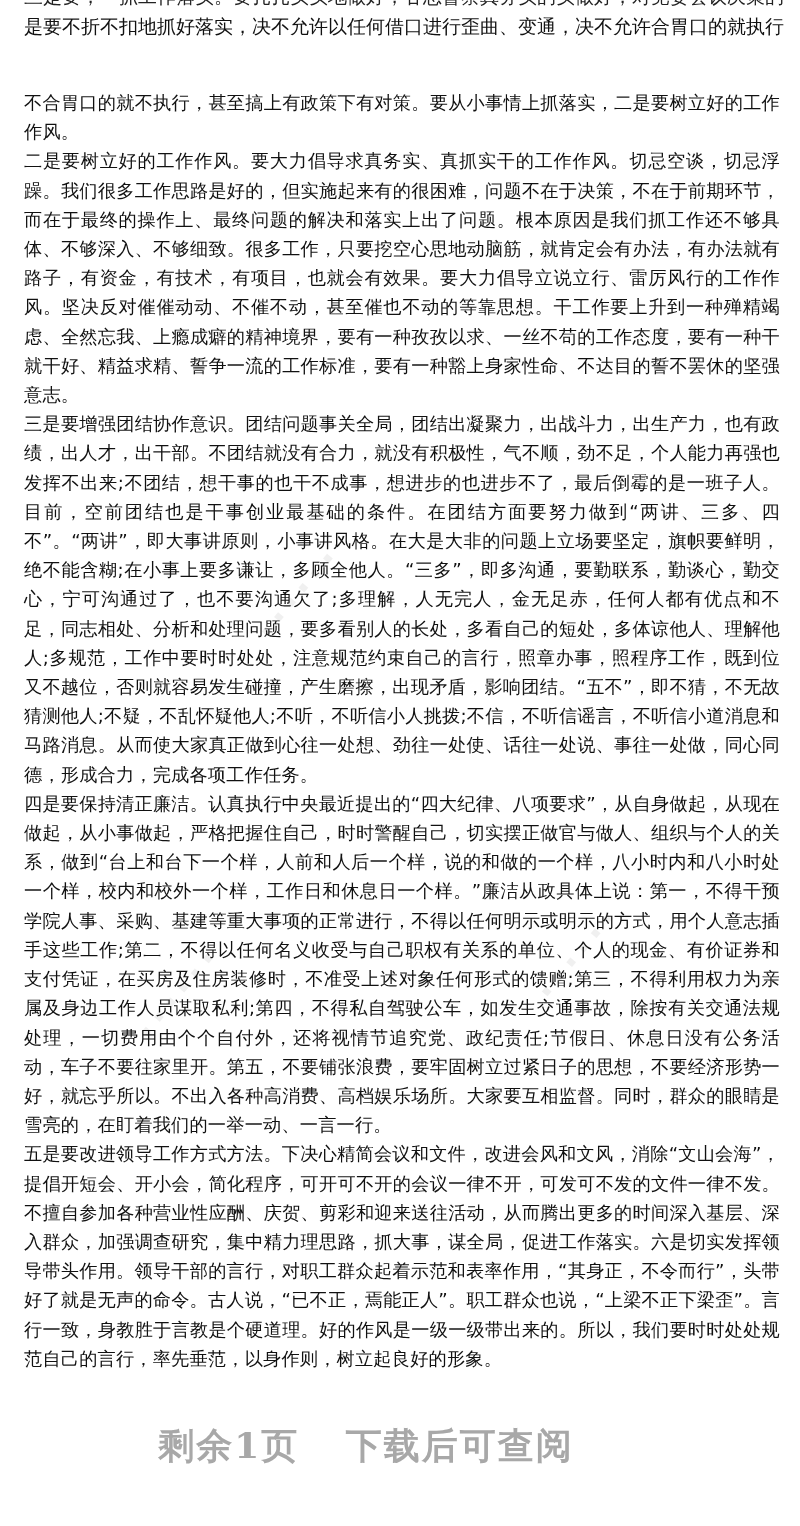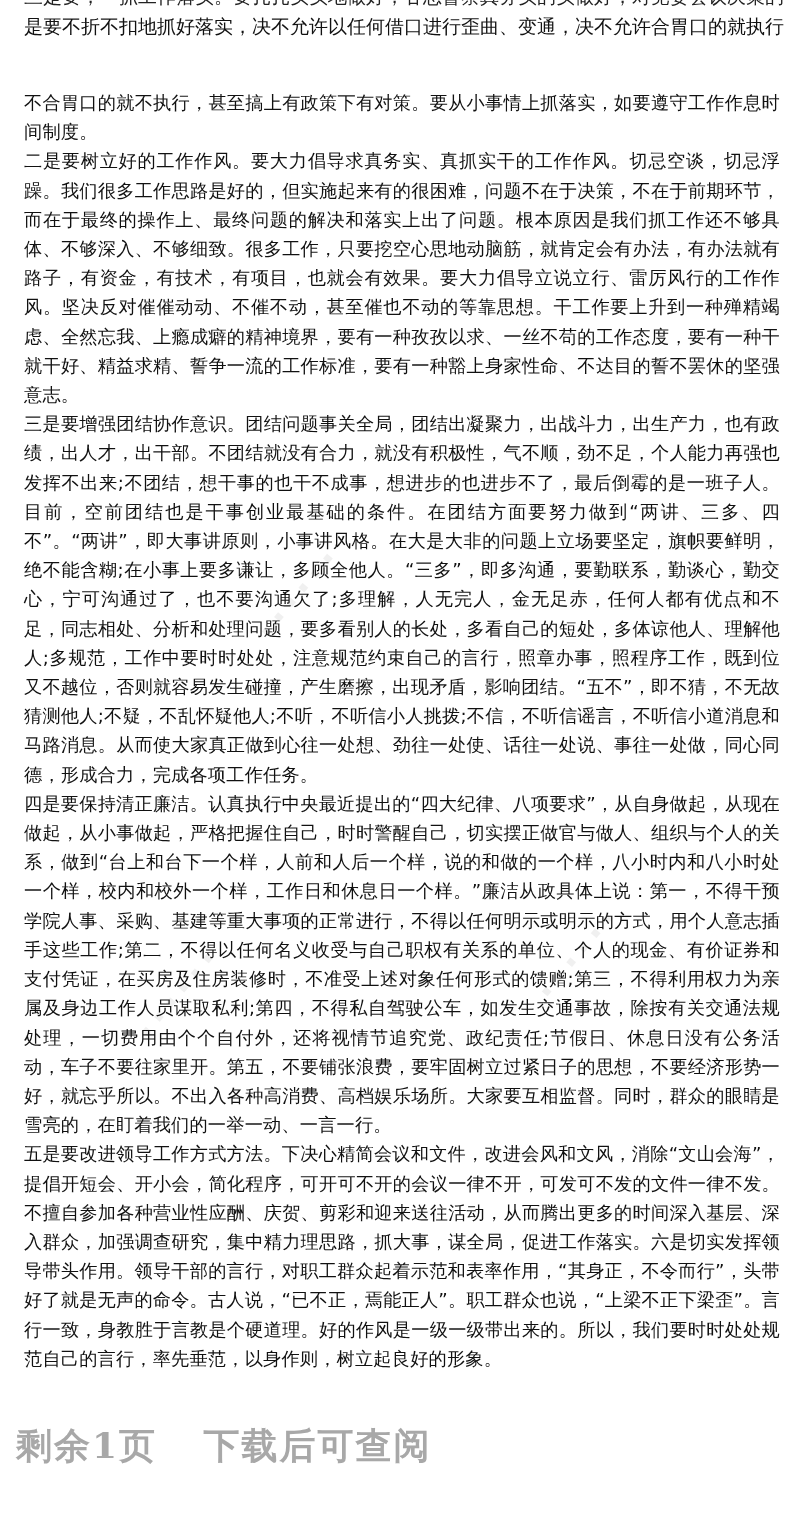--- a/index.html
+++ b/index.html
@@ -8,40 +8,40 @@
   .page { position:absolute; left:0; top:0; width:800px; height:1526px; }
   .cut-line { position:absolute; left:24px; top:-14px; width:760px; height:20px;
               font-size:19px; line-height:20px; white-space:nowrap; overflow:hidden; color:#222; }
   .first-line { position:absolute; left:24px; top:10px; width:760px;
                 font-size:19px; line-height:32px; white-space:nowrap; overflow:hidden; }
   .body-text { position:absolute; left:24px; top:88px; width:756px;
                font-size:18.2px; line-height:29.2px; text-align:justify; letter-spacing:0.2px; }
   .body-text p { margin:0; }
   .watermark { position:absolute; color:rgba(200,200,200,0.28); font-size:60px;
                transform:rotate(-50deg); pointer-events:none; white-space:nowrap; }
-  .download-banner { position:absolute; left:0; top:1422px; width:732px; 
+  .download-banner { position:absolute; left:0; top:1422px; width:732px; text-align:center;
                      font-size:36px; font-weight:bold; color:#a8a8a8;
                      font-family:"DejaVu Serif", serif; letter-spacing:2px; }
   .download-banner span { margin:0 16px; }
 </style>
 </head>
 <body>
 
 <div class="page">
 
   <div class="cut-line">三是要，一抓工作落实。要扎扎实实地做好，各总督察真务实的实做好，对党委会议决策的工作，关键</div>
 
   <div class="first-line">是要不折不扣地抓好落实，决不允许以任何借口进行歪曲、变通，决不允许合胃口的就执行，</div>
 
   <div class="watermark" style="left:240px; top:560px;">······</div>
   <div class="watermark" style="left:520px; top:920px;">······</div>
   <div class="watermark" style="left:120px; top:960px;">······</div>
 
   <div class="body-text">
-    <p>不合胃口的就不执行，甚至搞上有政策下有对策。要从小事情上抓落实，如要遵守工作作息时间制度。</p>
+    <p>不合胃口的就不执行，甚至搞上有政策下有对策。要从小事情上抓落实，二是要树立好的工作作风。</p>
     <p>二是要树立好的工作作风。要大力倡导求真务实、真抓实干的工作作风。切忌空谈，切忌浮躁。我们很多工作思路是好的，但实施起来有的很困难，问题不在于决策，不在于前期环节，而在于最终的操作上、最终问题的解决和落实上出了问题。根本原因是我们抓工作还不够具体、不够深入、不够细致。很多工作，只要挖空心思地动脑筋，就肯定会有办法，有办法就有路子，有资金，有技术，有项目，也就会有效果。要大力倡导立说立行、雷厉风行的工作作风。坚决反对催催动动、不催不动，甚至催也不动的等靠思想。干工作要上升到一种殚精竭虑、全然忘我、上瘾成癖的精神境界，要有一种孜孜以求、一丝不苟的工作态度，要有一种干就干好、精益求精、誓争一流的工作标准，要有一种豁上身家性命、不达目的誓不罢休的坚强意志。</p>
     <p>三是要增强团结协作意识。团结问题事关全局，团结出凝聚力，出战斗力，出生产力，也有政绩，出人才，出干部。不团结就没有合力，就没有积极性，气不顺，劲不足，个人能力再强也发挥不出来;不团结，想干事的也干不成事，想进步的也进步不了，最后倒霉的是一班子人。目前，空前团结也是干事创业最基础的条件。在团结方面要努力做到“两讲、三多、四不”。“两讲”，即大事讲原则，小事讲风格。在大是大非的问题上立场要坚定，旗帜要鲜明，绝不能含糊;在小事上要多谦让，多顾全他人。“三多”，即多沟通，要勤联系，勤谈心，勤交心，宁可沟通过了，也不要沟通欠了;多理解，人无完人，金无足赤，任何人都有优点和不足，同志相处、分析和处理问题，要多看别人的长处，多看自己的短处，多体谅他人、理解他人;多规范，工作中要时时处处，注意规范约束自己的言行，照章办事，照程序工作，既到位又不越位，否则就容易发生碰撞，产生磨擦，出现矛盾，影响团结。“五不”，即不猜，不无故猜测他人;不疑，不乱怀疑他人;不听，不听信小人挑拨;不信，不听信谣言，不听信小道消息和马路消息。从而使大家真正做到心往一处想、劲往一处使、话往一处说、事往一处做，同心同德，形成合力，完成各项工作任务。</p>
     <p>四是要保持清正廉洁。认真执行中央最近提出的“四大纪律、八项要求”，从自身做起，从现在做起，从小事做起，严格把握住自己，时时警醒自己，切实摆正做官与做人、组织与个人的关系，做到“台上和台下一个样，人前和人后一个样，说的和做的一个样，八小时内和八小时处一个样，校内和校外一个样，工作日和休息日一个样。”廉洁从政具体上说：第一，不得干预学院人事、采购、基建等重大事项的正常进行，不得以任何明示或明示的方式，用个人意志插手这些工作;第二，不得以任何名义收受与自己职权有关系的单位、个人的现金、有价证券和支付凭证，在买房及住房装修时，不准受上述对象任何形式的馈赠;第三，不得利用权力为亲属及身边工作人员谋取私利;第四，不得私自驾驶公车，如发生交通事故，除按有关交通法规处理，一切费用由个个自付外，还将视情节追究党、政纪责任;节假日、休息日没有公务活动，车子不要往家里开。第五，不要铺张浪费，要牢固树立过紧日子的思想，不要经济形势一好，就忘乎所以。不出入各种高消费、高档娱乐场所。大家要互相监督。同时，群众的眼睛是雪亮的，在盯着我们的一举一动、一言一行。</p>
     <p>五是要改进领导工作方式方法。下决心精简会议和文件，改进会风和文风，消除“文山会海”，提倡开短会、开小会，简化程序，可开可不开的会议一律不开，可发可不发的文件一律不发。不擅自参加各种营业性应酬、庆贺、剪彩和迎来送往活动，从而腾出更多的时间深入基层、深入群众，加强调查研究，集中精力理思路，抓大事，谋全局，促进工作落实。六是切实发挥领导带头作用。领导干部的言行，对职工群众起着示范和表率作用，“其身正，不令而行”，头带好了就是无声的命令。古人说，“已不正，焉能正人”。职工群众也说，“上梁不正下梁歪”。言行一致，身教胜于言教是个硬道理。好的作风是一级一级带出来的。所以，我们要时时处处规范自己的言行，率先垂范，以身作则，树立起良好的形象。</p>
   </div>
 
   <div class="download-banner">
     <span>剩余1页</span>
     <span>下载后可查阅</span>
   </div>

